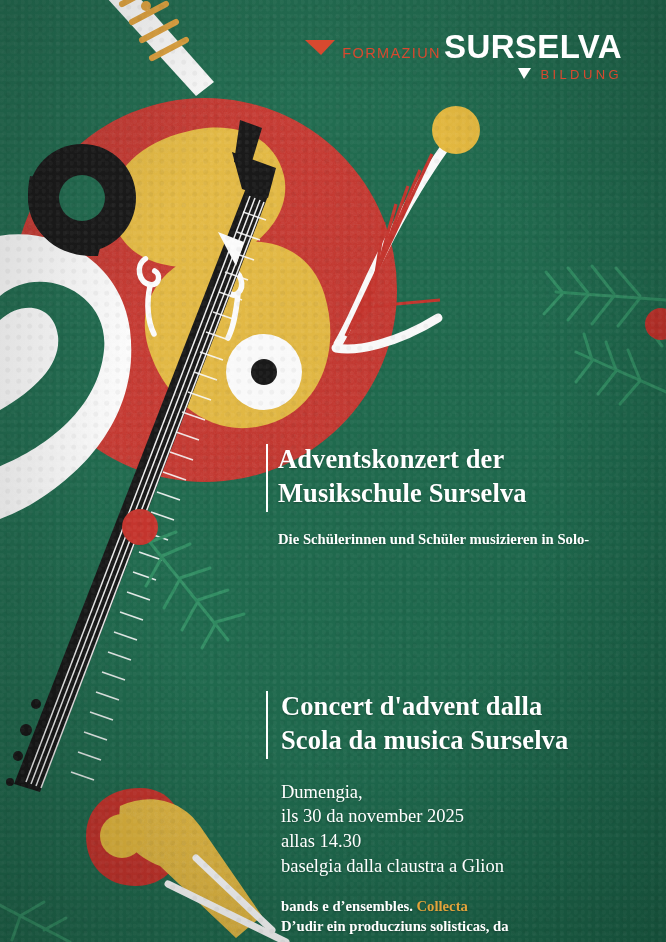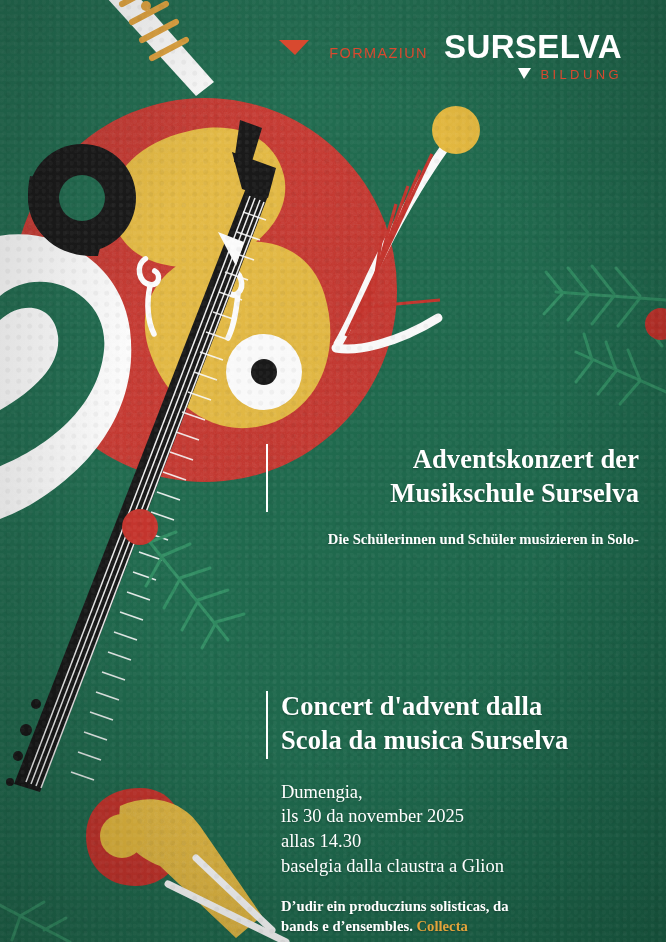--- a/index.html
+++ b/index.html
@@ -41,21 +41,21 @@
     top: 30px;
     right: 44px;
     text-align: right;
     line-height: 1;
     font-family: "Liberation Sans", sans-serif;
   }
   .logo-row1 {
     display: flex;
     align-items: baseline;
     justify-content: flex-start;
-    gap: 16px;
+    gap: 3px;
   }
   .logo-formaziun {
     color: #d8492f;
     font-size: 14.5px;
     letter-spacing: 1.4px;
     font-weight: 400;
   }
   .logo-surselva {
     color: #ffffff;
     font-size: 33px;
@@ -99,21 +99,21 @@
   }
   .note {
     font-family: "Liberation Serif", serif;
     font-weight: 700;
     font-size: 14.7px;
     line-height: 1.38;
     text-shadow: 0 1px 2px rgba(0,0,0,.25);
   }
   .accent { color: #e2a33b; }
 
-  #de-block { left: 269px; top: 443px; width: 370px; text-align: right; }
+  #de-block { left: 278px; top: 443px; width: 370px; }
   #de-rule  { left: 266px; top: 444px; height: 68px; }
   #rm-block { left: 281px; top: 690px; width: 370px; }
   #rm-rule  { left: 266px; top: 691px; height: 68px; }
   .meta-wrap { margin-top: 22px; }
   .note-wrap { margin-top: 18px; }
 </style>
 </head>
 <body>
 
 <div class="poster">
@@ -365,21 +365,21 @@
       <div>Concert d'advent dalla</div>
       <div>Scola da musica Surselva</div>
     </div>
     <div class="meta meta-wrap">
       <div>Dumengia,</div>
       <div>ils 30 da november 2025</div>
       <div>allas 14.30</div>
       <div>baselgia dalla claustra a Glion</div>
     </div>
     <div class="note note-wrap">
-      <div>D’udir ein producziuns solisticas, da</div>
       <div>
         <span>bands e d’ensembles.</span>
         <span class="accent">Collecta</span>
       </div>
+      <div>D’udir ein producziuns solisticas, da</div>
     </div>
   </div>
 
 </div>
 
 </body></html>

